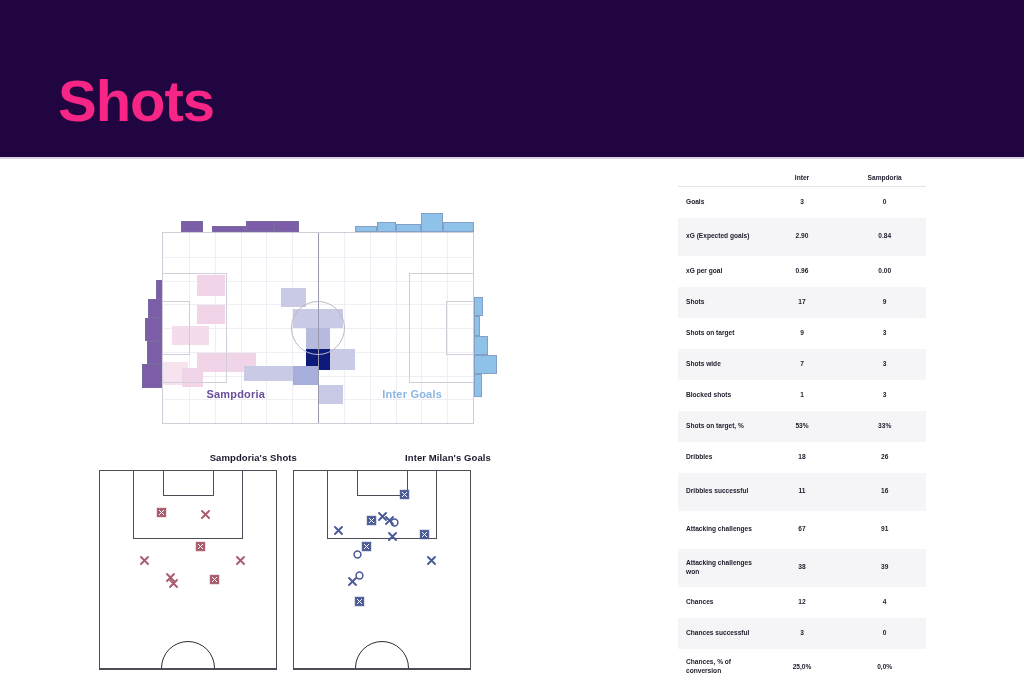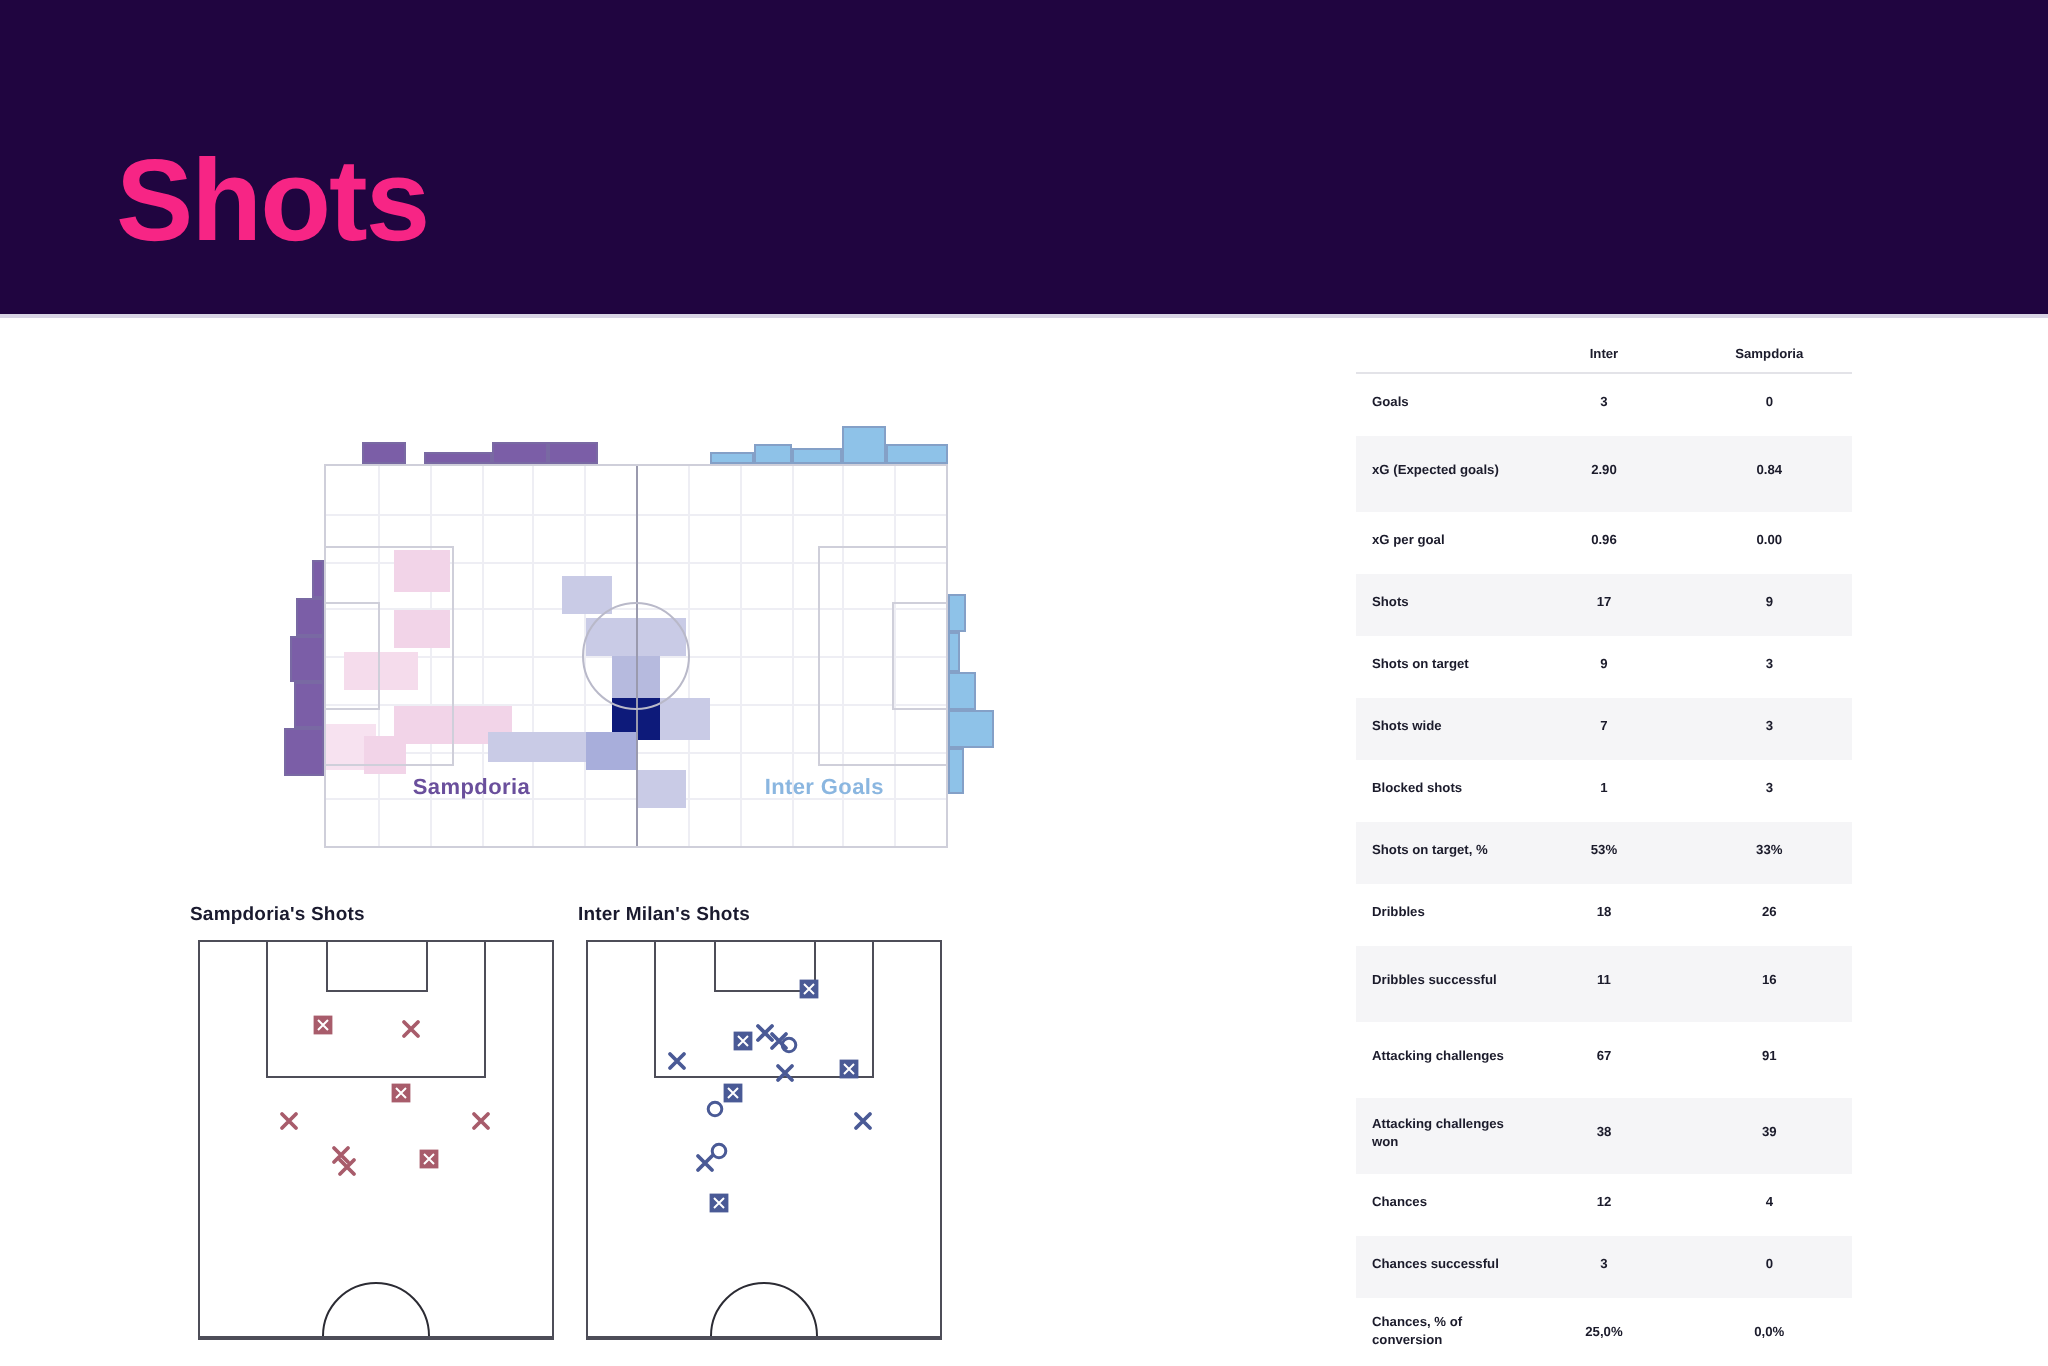--- a/index.html
+++ b/index.html
@@ -55,21 +55,21 @@
   .heat-cell { position:absolute; }
   .heat-bar { position:absolute; border:1px solid rgba(120,120,160,.45); }
   .team-label {
     position:absolute; font-size:11px; font-weight:bold; letter-spacing:.2px;
   }
 
   
   #maps-wrap { position:absolute; left:95px; top:292px; width:380px; height:225px; }
   .map-panel { position:absolute; top:0; width:186px; height:225px; }
   .map-title {
-    position:absolute; left:0; top:0; width:100%; text-align:left;
+    position:absolute; left:16px; top:0; width:100%; text-align:right;
     font-size:9.5px; font-weight:bold; color:#1a1a2e; letter-spacing:.1px;
   }
   .map-pitch {
     position:absolute; left:4px; top:18px; width:178px; height:200px;
     border:1px solid #4d4d58; border-top:1px solid #4d4d58;
     background:#fff; overflow:hidden;
   }
   .m-pbox, .m-gbox { position:absolute; border:1px solid #4d4d58; border-top:none; }
   .m-circle {
     position:absolute; border:1px solid #2b2b33; border-radius:50%;
@@ -232,21 +232,21 @@
           </div>
           <div class="shot" style="left: calc(65% - 5.5px); top: calc(55% - 5.5px);">
             <svg width="11" height="11" viewBox="0 0 11 11">
               <rect x="1.3" y="1.3" width="8.4" height="8.4" fill="#a85c6b" stroke="#a85c6b" stroke-width="1"></rect>
               <path d="M3,3 L8,8 M8,3 L3,8" stroke="#ffffff" stroke-width="1" fill="none"></path>
             </svg>
           </div>
         </div>
       </div>
       <div class="map-panel" style="left: 194px;">
-        <div class="map-title">Inter Milan's Shots</div>
+        <div class="map-title">Inter Milan's Goals</div>
         <div class="map-pitch">
           <div class="m-pbox" style="left: 19%; top: -1px; width: 62%; height: 35%;"></div>
           <div class="m-gbox" style="left: 36%; top: -1px; width: 29%; height: 13%;"></div>
           <div class="m-circle" style="left: 50%; bottom: -26px; width: 54px; height: 54px; margin-left: -27px;"></div>
           <div class="m-halfline" style="bottom: 0px;"></div>
           <div class="shot" style="left: calc(63% - 5.5px); top: calc(12% - 5.5px);">
             <svg width="11" height="11" viewBox="0 0 11 11">
               <rect x="1.3" y="1.3" width="8.4" height="8.4" fill="#4a5a96" stroke="#4a5a96" stroke-width="1"></rect>
               <path d="M3,3 L8,8 M8,3 L3,8" stroke="#ffffff" stroke-width="1" fill="none"></path>
             </svg>

